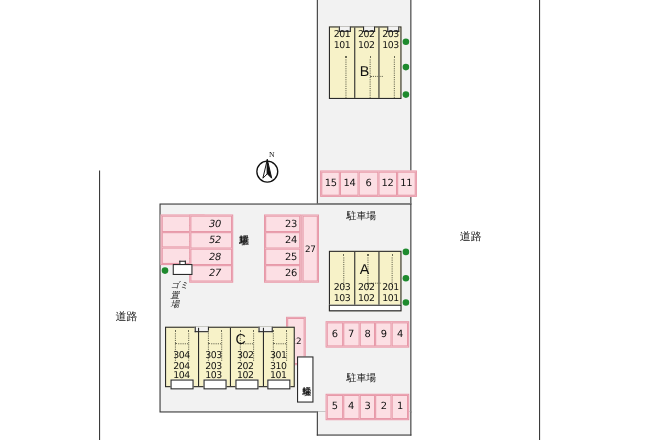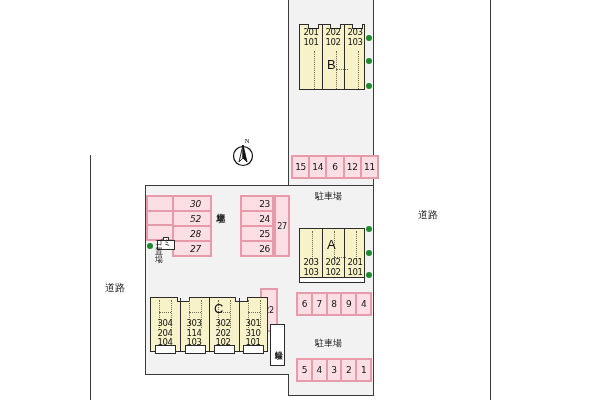--- a/index.html
+++ b/index.html
@@ -274,21 +274,21 @@
     <div class="stall" style="font-size:8px;">22</div>
   </div>
 
   <div class="boxlabel" style="left:270px;top:324px;width:15px;height:42px;">
     <span class="jlabel vert" style="position:static;font-size:8px;">駐輪場</span>
   </div>
 
   <div class="dot" style="left:147px;top:243px;"></div>
   <div class="trashbox" style="left:157px;top:240px;"></div>
   <div class="trashnub" style="left:163px;top:237px;"></div>
-  <div class="jlabel" style="left:155px;top:239px;font-size:8px;line-height:8.5px;width:22px;white-space:pre-line;">ゴミ置
+  <div class="jlabel" style="left:155px;top:256px;font-size:8px;line-height:8.5px;width:22px;white-space:pre-line;font-style:italic;">ゴミ置
 場</div>
 
   <div class="bldg" style="left:150px;top:297px;width:118px;height:55px;">
     <div class="notch" style="left:26px;top:-1px;width:13px;height:5px;"></div>
     <div class="notch" style="left:84px;top:-1px;width:13px;height:5px;"></div>
     <div class="unitcol" style="left:29px;"></div>
     <div class="unitcol" style="left:58px;"></div>
     <div class="unitcol" style="left:88px;"></div>
     <div class="innerwall" style="left:8px;top:2px;height:28px;"></div>
     <div class="innerwall" style="left:20px;top:2px;height:28px;"></div>
@@ -300,21 +300,21 @@
     <div class="innerwall" style="left:109px;top:2px;height:28px;"></div>
     <div class="innerwall h" style="left:8px;top:14px;width:12px;"></div>
     <div class="innerwall h" style="left:38px;top:14px;width:12px;"></div>
     <div class="innerwall h" style="left:67px;top:14px;width:12px;"></div>
     <div class="innerwall h" style="left:97px;top:14px;width:12px;"></div>
   </div>
   <div class="unitlab" style="left:151px;top:319px;width:28px;">304
 204
 104</div>
   <div class="unitlab" style="left:180px;top:319px;width:28px;">303
-114
+203
 103</div>
   <div class="unitlab" style="left:209px;top:319px;width:28px;">302
 202
 102</div>
   <div class="unitlab" style="left:239px;top:319px;width:28px;">301
 310
 101</div>
   <div class="bldgname" style="left:214px;top:301px;">C</div>
 
   <div class="entrybox" style="left:155px;top:345px;width:21px;height:9px;"></div>

